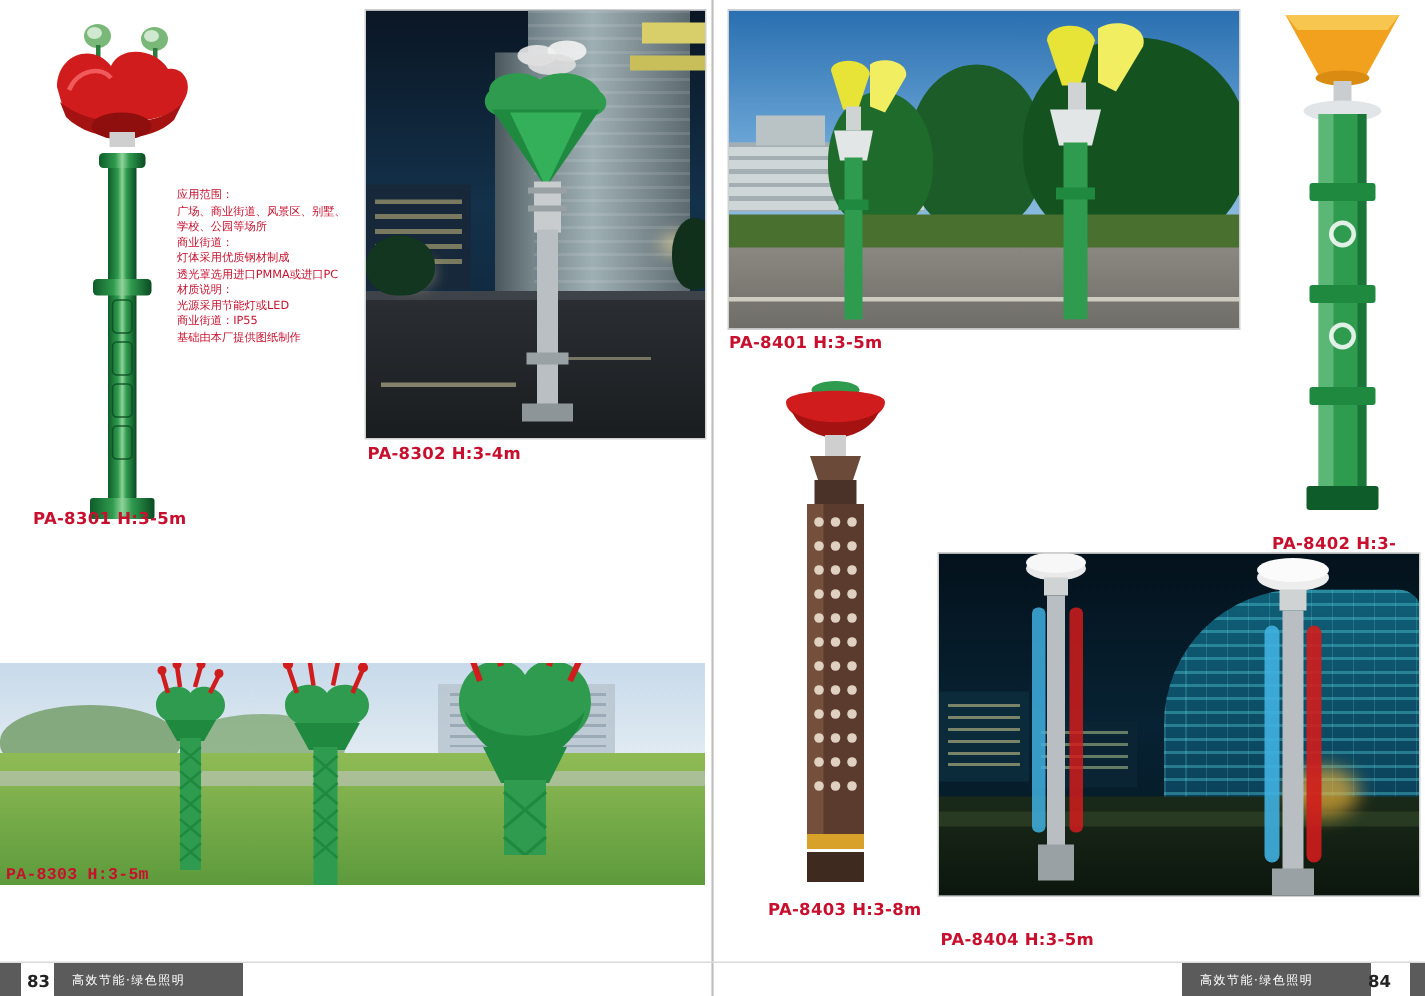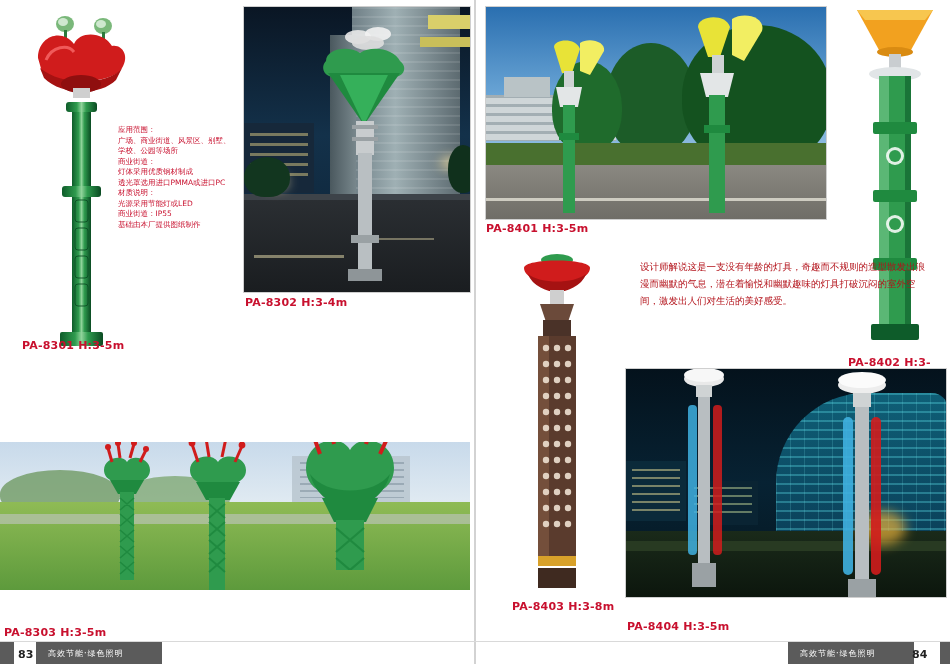--- a/index.html
+++ b/index.html
@@ -200,21 +200,20 @@
         </g>
         <g fill="#2f9b4e">
           <circle cx="50" cy="152" r="6"></circle>
             <circle cx="50" cy="220" r="6"></circle>
         </g>
       </g>
     </svg>
   </div>
   <div class="caption" style="left:848px;top:356px;">PA-8402 H:3-5m</div>
 
-  <div class="desc-text" style="left:640px;top:258px;">设计师解说这是一支没有年龄的灯具，奇趣而不规则的造型散发出浪漫而幽默的气息，潜在着愉悦和幽默趣味的灯具打破沉闷的室外空间，激发出人们对生活的美好感受。</div>
 
   <div style="position:absolute;left:512px;top:250px;width:90px;height:348px;">
     <svg width="90" height="348">
       <g>
         <ellipse cx="45" cy="10" rx="16" ry="6" fill="#2f9b4e"></ellipse>
         <path d="M12 18 C12 8 78 8 78 18 C78 28 58 34 45 34 C32 34 12 28 12 18Z" fill="#d01c1c"></path>
         <path d="M16 24 C28 34 62 34 74 24 C70 36 54 42 45 42 C36 42 20 36 16 24Z" fill="#a51212"></path>
         <rect x="38" y="40" width="14" height="14" fill="#cfcfcf"></rect>
         <path d="M28 54 L62 54 L56 72 L34 72 Z" fill="#6b4a3a"></path>
         <rect x="31" y="70" width="28" height="16" fill="#4a3228"></rect>
@@ -340,21 +339,21 @@
             <circle cx="96" cy="56" r="5"></circle>
         </g>
         <path d="M26 128 L82 128 L70 152 L38 152 Z" fill="#1f8a3f"></path>
         <rect x="40" y="150" width="28" height="130" fill="#2f9b4e"></rect>
         <g stroke="#1f8a3f" stroke-width="2.2" fill="none">
           <path d="M40 158 L68 182 M68 158 L40 182 M40 188 L68 212 M68 188 L40 212 M40 218 L68 242 M68 218 L40 242 M40 248 L68 272 M68 248 L40 272"></path>
         </g>
       </g>
     </svg>
   </div>
-  <div class="caption" style="left:4px;top:626px;">PA-8303 H:3-5m</div>
+  <div class="caption" style="left:4px;top:578px;font-family:Liberation Mono, monospace;">PA-8303 H:3-5m</div>
 
   <div class="photo ph8404">
     <div style="position:absolute;inset:0;background:linear-gradient(to bottom,#04121c 0%,#072233 50%,#05161f 100%);"></div>
 
     <div style="position:absolute;left:150px;top:24px;width:172px;height:166px;border-radius:90px 16px 0 0;background:linear-gradient(to bottom,#0f5f77,#0a3c55);overflow:hidden;">
       <div style="position:absolute;inset:0;background:repeating-linear-gradient(to bottom,rgba(90,220,230,.35) 0 2px,rgba(0,0,0,0) 2px 9px);"></div>
       <div style="position:absolute;inset:0;background:repeating-linear-gradient(to right,rgba(120,235,240,.18) 0 1px,rgba(0,0,0,0) 1px 14px);"></div>
     </div>
 
     <div class="bldg" style="left:0;top:92px;width:60px;height:60px;background:#0b2a3a;"></div>

